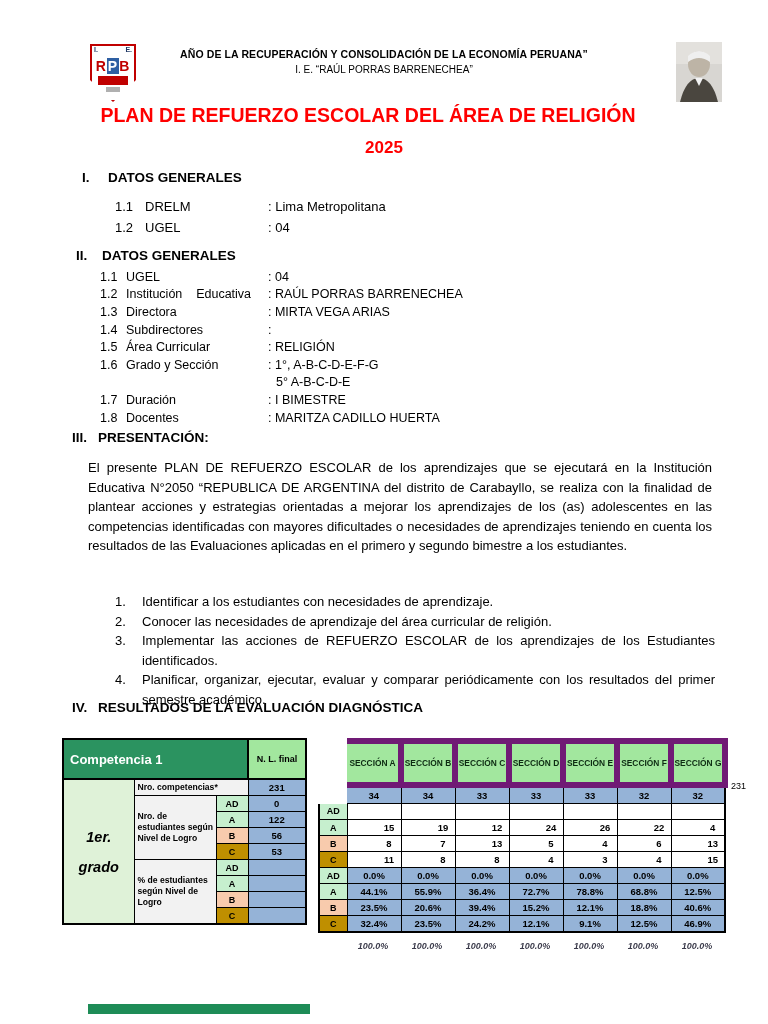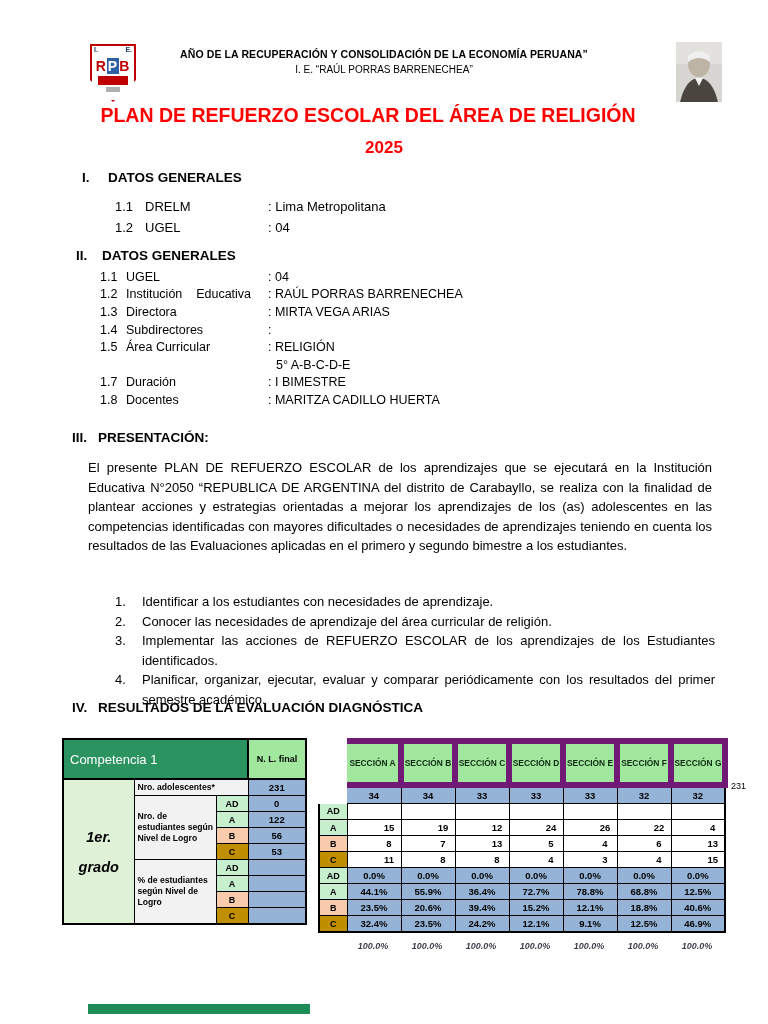--- a/index.html
+++ b/index.html
@@ -60,21 +60,21 @@
   .olist .li .t{flex:1;text-align:justify;}
 
   
   table{border-collapse:collapse;table-layout:fixed;}
   #tbl-left{position:absolute;left:62px;top:738px;border:2px solid #000;}
   #tbl-right{position:absolute;left:318px;top:738px;border:2px solid #000;}
   td{border:1px solid #000;padding:0;vertical-align:middle;overflow:hidden;
      font-family:"Liberation Sans",sans-serif;}
   tr.hrow td{height:38px;}
   tr.drow td{height:15px;}
-  .comp{background:#2b9360;color:#fff;font-weight:normal;font-size:13px;padding-left:6px;border:2px solid #000;}
+  .comp{background:#2b9360;color:#fff;font-weight:bold;font-size:13px;padding-left:6px;border:2px solid #000;}
   .nlf{background:#a2e79e;font-weight:bold;font-size:9px;text-align:center;border:2px solid #000;}
   .grade{background:#dff2d8;text-align:center;font-weight:bold;font-style:italic;font-size:14.5px;line-height:30px;}
   .lbl{background:#f2f2f2;font-weight:bold;font-size:8.6px;padding-left:3px;line-height:1.25;}
   .lv{text-align:center;font-weight:bold;font-size:9px;}
   .lv.ad,.lv.a{background:#c6efce;}
   .lv.b{background:#f8cbad;}
   .lv.c{background:#bf8f00;}
   .val{background:#95b3d7;text-align:center;font-weight:bold;font-size:9.5px;}
   .cnt{background:#fff;text-align:center;font-weight:bold;font-size:9.5px;padding-left:30px;}
   .sh{background:#a2e79e;font-weight:bold;font-size:8.4px;text-align:center;border:6px solid #701a75;color:#0d2b12;}
@@ -162,20 +162,25 @@
     <div class="row">
       <span class="num">1.4</span>
       <span class="lab">Subdirectores</span>
       <span class="val2">:</span>
     </div>
     <div class="row">
       <span class="num">1.5</span>
       <span class="lab">Área Curricular</span>
       <span class="val2">: RELIGIÓN</span>
     </div>
+    <div class="row">
+      <span class="num">1.6</span>
+      <span class="lab">Grado y Sección</span>
+      <span class="val2">: 1°, A-B-C-D-E-F-G</span>
+    </div>
     <div class="row cont-line">
       <span>5° A-B-C-D-E</span>
     </div>
     <div class="row">
       <span class="num">1.7</span>
       <span class="lab">Duración</span>
       <span class="val2">: I BIMESTRE</span>
     </div>
     <div class="row">
       <span class="num">1.8</span>
@@ -223,21 +228,21 @@
     <tbody>
         <tr class="hrow">
       <td colspan="3" class="comp">Competencia 1</td>
       <td class="nlf">N. L. final</td>
     </tr>
     <tr class="drow">
       <td rowspan="9" class="grade">
         <div>1er.</div>
         <div>grado</div>
       </td>
-      <td colspan="2" class="lbl">Nro. adolescentes*</td>
+      <td colspan="2" class="lbl">Nro. competencias*</td>
       <td class="val">231</td>
     </tr>
     <tr class="drow">
       <td rowspan="4" class="lbl">Nro. de estudiantes según Nivel de Logro</td>
       <td class="lv ad">AD</td>
       <td class="val">0</td>
     </tr>
     <tr class="drow">
       <td class="lv a">A</td>
       <td class="val">122</td>

